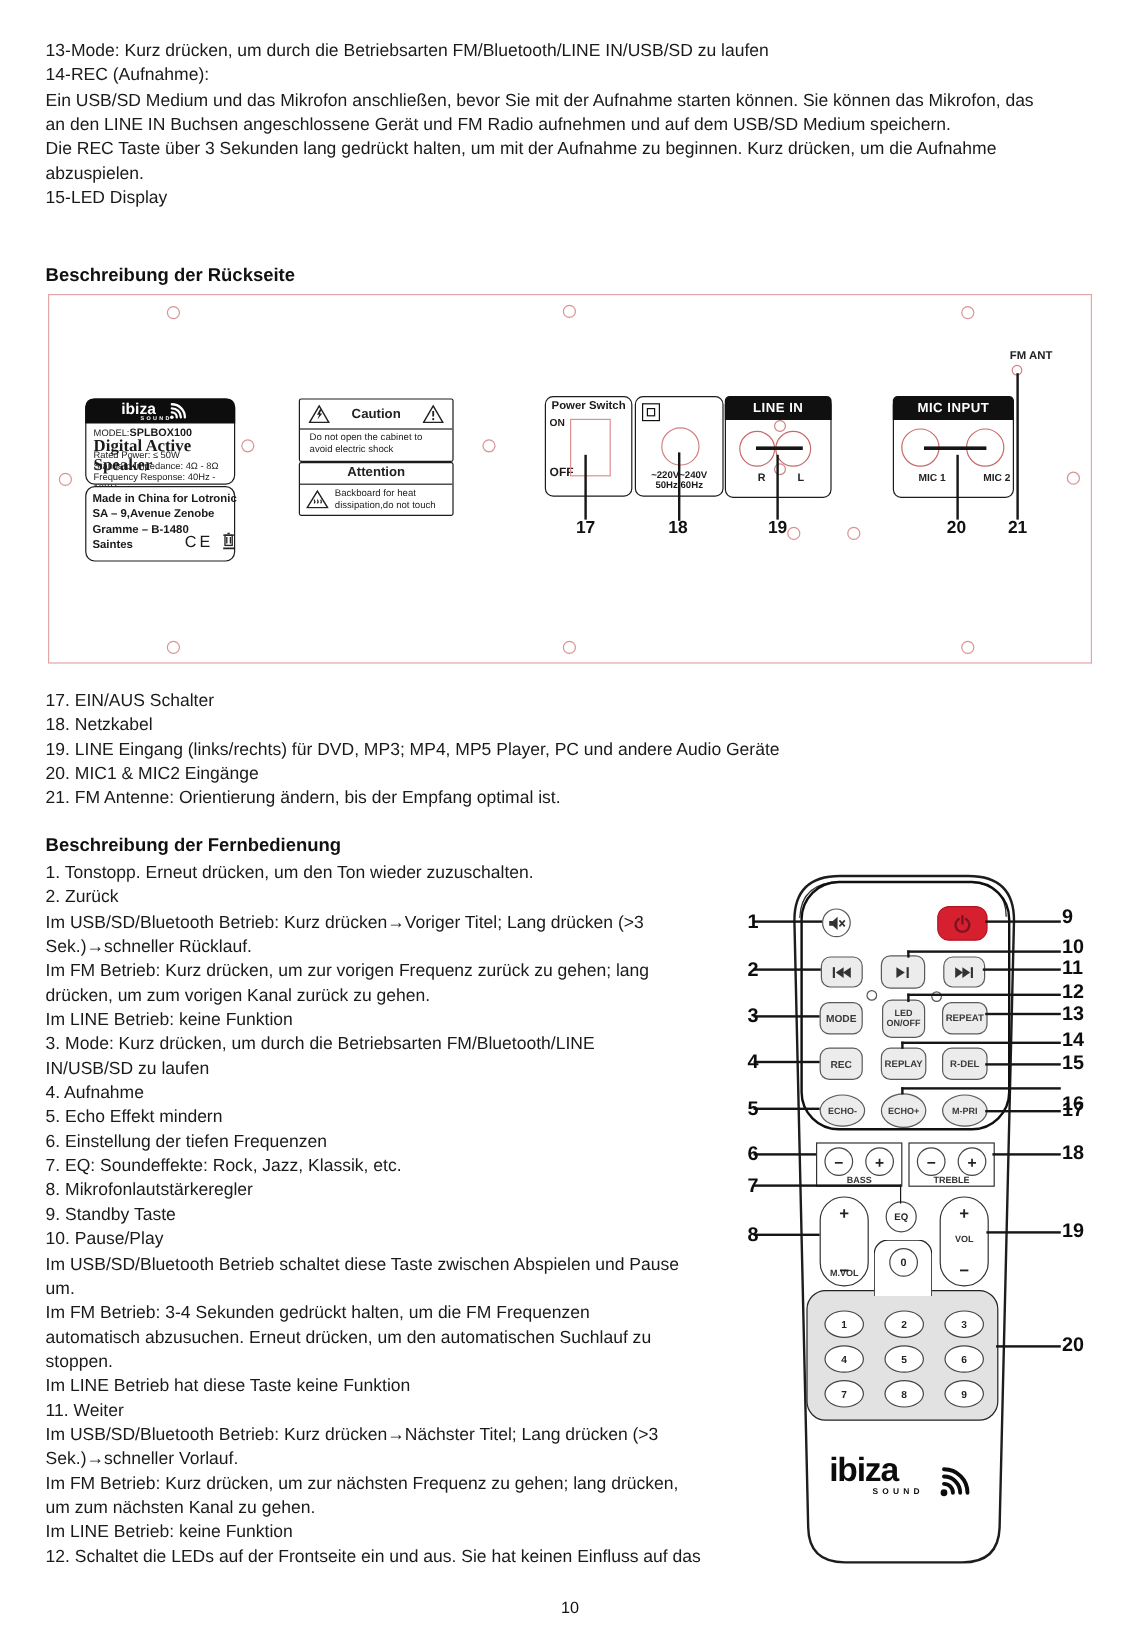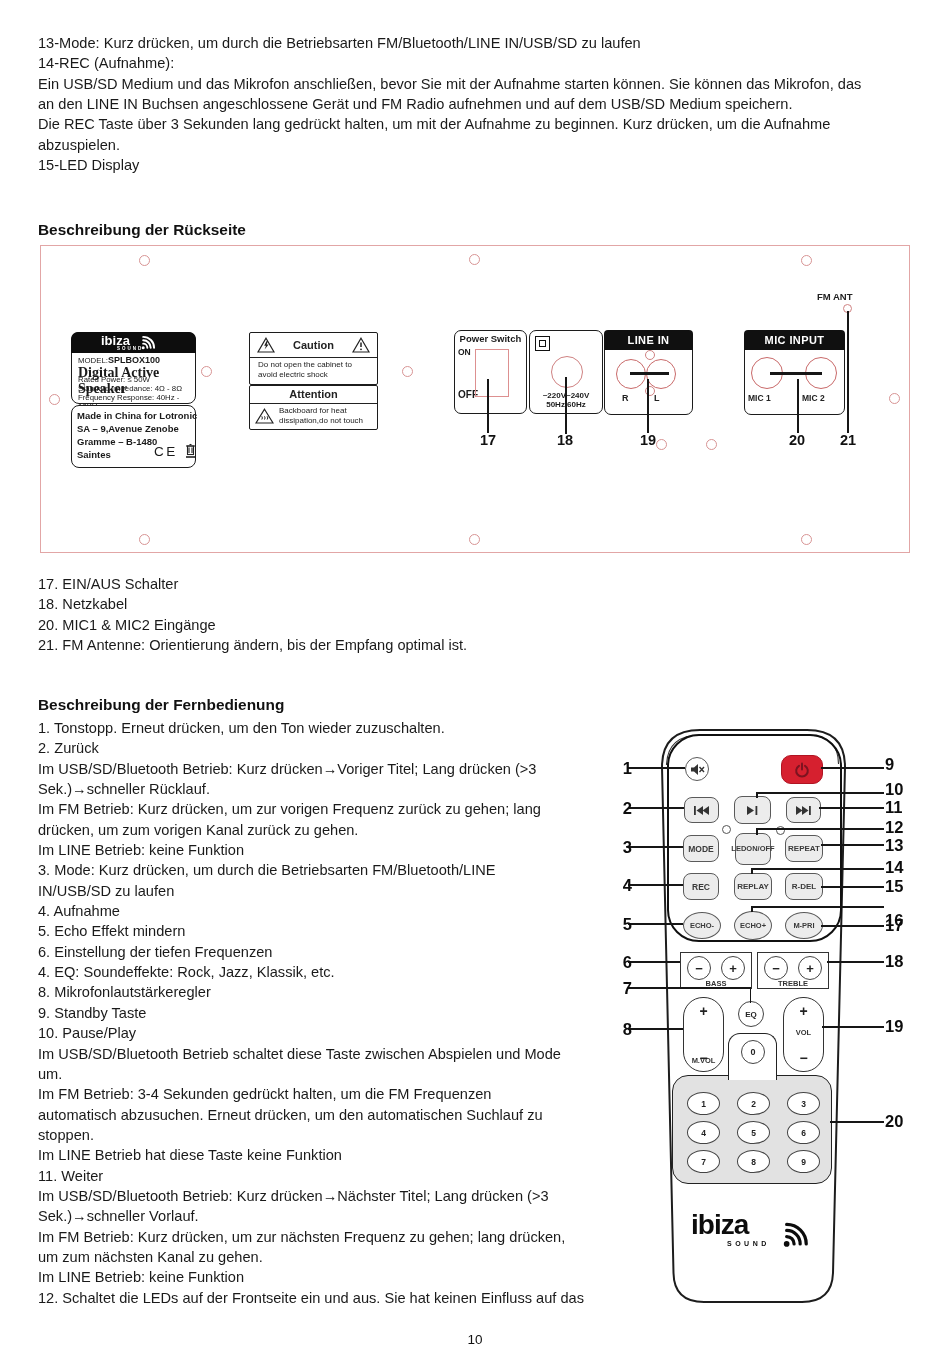--- a/index.html
+++ b/index.html
@@ -13,21 +13,21 @@
   
   .diagram{position:absolute;left:40px;top:245px;width:868px;height:306px;border:1.5px solid #e2a6a6;background:#fff;}
   .screw{position:absolute;width:9px;height:9px;border:1.5px solid #d89494;border-radius:50%;background:#fff;}
   .compbox{position:absolute;background:#fff;border:1.7px solid #1c1c1c;border-radius:7px;}
   .blackhead{background:#101010;color:#fff;font-weight:bold;text-align:center;
              font-size:11px;letter-spacing:.4px;border-radius:4px 4px 0 0;line-height:20px;height:20px;}
   .rc{position:absolute;border:1.7px solid #cf8282;border-radius:50%;background:#fff;}
   .vleader{position:absolute;width:1.8px;background:#161616;}
   .hbar{position:absolute;height:2.6px;background:#161616;}
   .dnum{position:absolute;width:28px;text-align:center;font-weight:bold;font-size:14.5px;color:#111;}
-  .slabel{position:absolute;font-weight:bold;text-align:left;color:#222;}
+  .slabel{position:absolute;font-weight:bold;text-align:right;color:#222;}
 
   
   .remote{position:absolute;left:600px;top:715px;width:350px;height:620px;}
   .panel{position:absolute;left:67px;top:19px;width:171px;height:204px;border:2.6px solid #101010;border-radius:32px;}
   .rbtn{position:absolute;background:#ececec;border:1.5px solid #5a5a5a;border-radius:8px;
         display:flex;align-items:center;justify-content:center;color:#3a3a3a;font-weight:bold;text-align:center;}
   .oval{border-radius:50% !important;}
   .tinyc{position:absolute;border:1.3px solid #555;border-radius:50%;background:#fff;}
   .grp{position:absolute;border:1.5px solid #333;background:#fff;}
   .pmb{position:absolute;width:22px;height:22px;border:1.5px solid #444;border-radius:50%;background:#fff;
@@ -205,44 +205,45 @@
     <div class="dnum" style="left:433px;top:186px;">17</div>
     <div class="dnum" style="left:510px;top:186px;">18</div>
     <div class="dnum" style="left:593px;top:186px;">19</div>
     <div class="dnum" style="left:742px;top:186px;">20</div>
     <div class="dnum" style="left:793px;top:186px;">21</div>
   </div>
 
   <div class="tblock" style="left:38px;top:574px;">
     <div>17. EIN/AUS Schalter</div>
     <div>18. Netzkabel</div>
+    <div>19. LINE Eingang (links/rechts) für DVD, MP3; MP4, MP5 Player, PC und andere Audio Geräte</div>
     <div>20. MIC1 &amp; MIC2 Eingänge</div>
     <div>21. FM Antenne: Orientierung ändern, bis der Empfang optimal ist.</div>
   </div>
 
   <div class="h1" style="left:38px;top:696px;">Beschreibung der Fernbedienung</div>
 
   <div class="tblock" style="left:38px;top:718px;">
     <div>1. Tonstopp. Erneut drücken, um den Ton wieder zuzuschalten.</div>
     <div>2. Zurück</div>
     <div>Im USB/SD/Bluetooth Betrieb: Kurz drücken→Voriger Titel; Lang drücken (&gt;3</div>
     <div>Sek.)→schneller Rücklauf.</div>
     <div>Im FM Betrieb: Kurz drücken, um zur vorigen Frequenz zurück zu gehen; lang</div>
     <div>drücken, um zum vorigen Kanal zurück zu gehen.</div>
     <div>Im LINE Betrieb: keine Funktion</div>
     <div>3. Mode: Kurz drücken, um durch die Betriebsarten FM/Bluetooth/LINE</div>
     <div>IN/USB/SD zu laufen</div>
     <div>4. Aufnahme</div>
     <div>5. Echo Effekt mindern</div>
     <div>6. Einstellung der tiefen Frequenzen</div>
-    <div>4. EQ: Soundeffekte: Rock, Jazz, Klassik, etc.</div>
+    <div>7. EQ: Soundeffekte: Rock, Jazz, Klassik, etc.</div>
     <div>8. Mikrofonlautstärkeregler</div>
     <div>9. Standby Taste</div>
     <div>10. Pause/Play</div>
-    <div>Im USB/SD/Bluetooth Betrieb schaltet diese Taste zwischen Abspielen und Mode</div>
+    <div>Im USB/SD/Bluetooth Betrieb schaltet diese Taste zwischen Abspielen und Pause</div>
     <div>um.</div>
     <div>Im FM Betrieb: 3-4 Sekunden gedrückt halten, um die FM Frequenzen</div>
     <div>automatisch abzusuchen. Erneut drücken, um den automatischen Suchlauf zu</div>
     <div>stoppen.</div>
     <div>Im LINE Betrieb hat diese Taste keine Funktion</div>
     <div>11. Weiter</div>
     <div>Im USB/SD/Bluetooth Betrieb: Kurz drücken→Nächster Titel; Lang drücken (&gt;3</div>
     <div>Sek.)→schneller Vorlauf.</div>
     <div>Im FM Betrieb: Kurz drücken, um zur nächsten Frequenz zu gehen; lang drücken,</div>
     <div>um zum nächsten Kanal zu gehen.</div>
@@ -300,21 +301,21 @@
           <polygon points="7,1 13.5,5.5 7,10"></polygon>
           <rect x="14" y="1" width="1.8" height="9"></rect>
         </svg>
       </span>
     </div>
 
     <div class="tinyc" style="left:122px;top:110px;width:7px;height:7px;"></div>
     <div class="tinyc" style="left:176px;top:111px;width:7px;height:7px;"></div>
 
     <div class="rbtn" style="left:83px;top:120px;width:34px;height:25px;font-size:8.5px;">MODE</div>
-    <div class="rbtn" style="left:135px;top:118px;width:34px;height:30px;font-size:7.5px;line-height:8.5px;flex-direction:row;">
+    <div class="rbtn" style="left:135px;top:118px;width:34px;height:30px;font-size:7.5px;line-height:8.5px;flex-direction:column;">
       <span>LED</span>
       <span>ON/OFF</span>
     </div>
     <div class="rbtn" style="left:185px;top:120px;width:36px;height:25px;font-size:8px;">REPEAT</div>
 
     <div class="rbtn" style="left:83px;top:158px;width:34px;height:25px;font-size:8.5px;">REC</div>
     <div class="rbtn" style="left:134px;top:158px;width:36px;height:25px;font-size:8px;">REPLAY</div>
     <div class="rbtn" style="left:185px;top:158px;width:36px;height:25px;font-size:8px;">R-DEL</div>
 
     <div class="rbtn oval" style="left:83px;top:197px;width:36px;height:25px;font-size:7.5px;">ECHO-</div>

